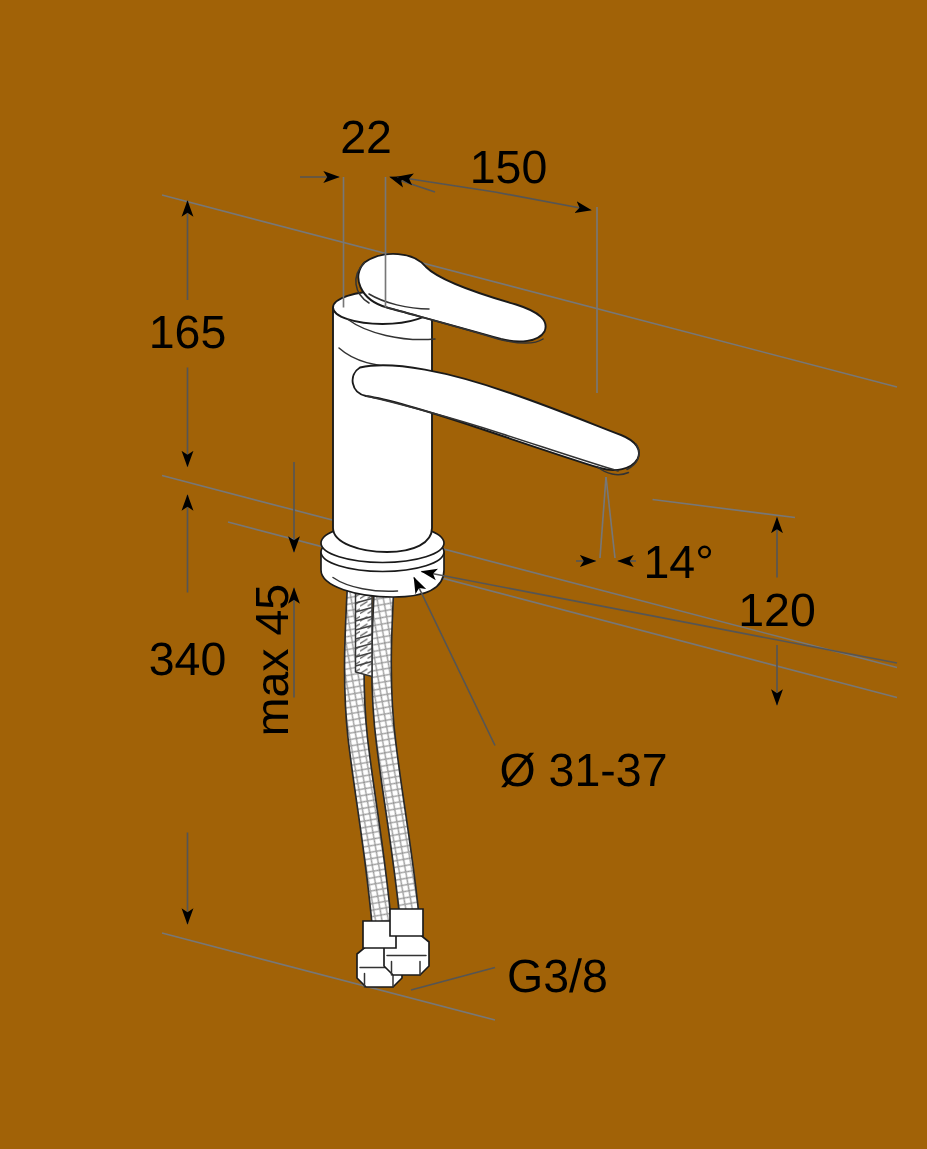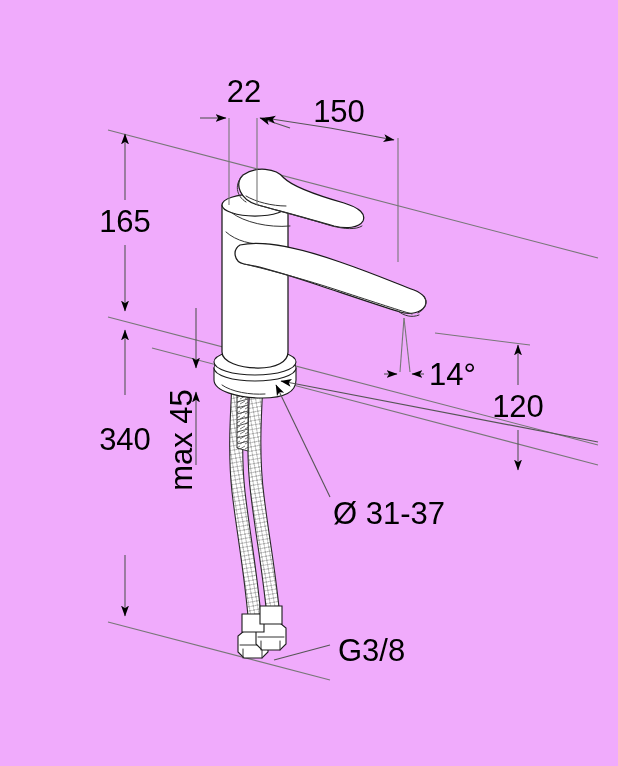--- a/index.html
+++ b/index.html
@@ -4,21 +4,21 @@
 <style>
   html, body {
     margin: 0;
     padding: 0;
     background: #ffffff;
   }
   #drawing-root {
     position: relative;
     width: 618px;
     height: 766px;
-    background: #f0abfc;
+    background: #a16207;
     font-family: "Liberation Sans", sans-serif;
     overflow: hidden;
   }
   #drawing-svg {
     position: absolute;
     left: 0;
     top: 0;
     width: 618px;
     height: 766px;
   }

